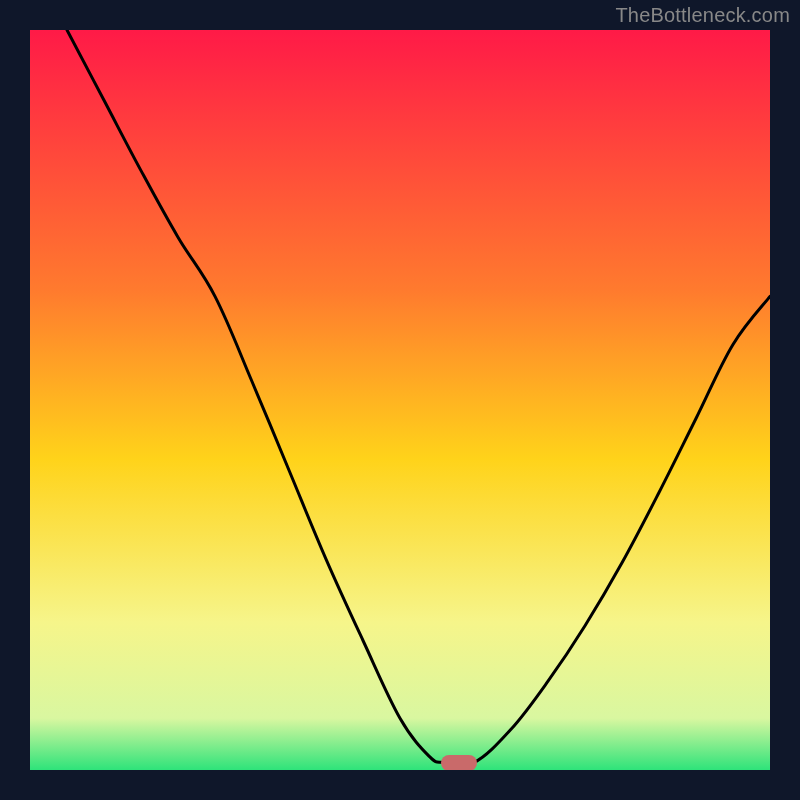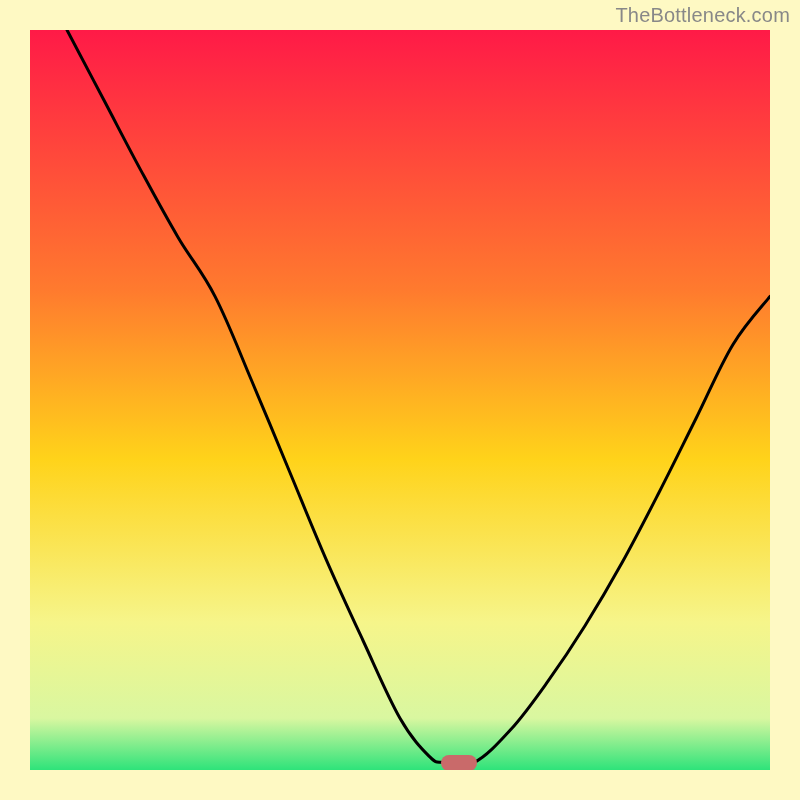--- a/index.html
+++ b/index.html
@@ -8,21 +8,21 @@
     width: 800px;
     height: 800px;
     background: #000;
     overflow: hidden;
     font-family: Arial, Helvetica, sans-serif;
   }
   .frame {
     position: relative;
     width: 800px;
     height: 800px;
-    background: #fef9c3;
+    background: #0f172a;
   }
   .watermark {
     position: absolute;
     top: 4px;
     right: 10px;
     color: #888;
     font-size: 20px;
     font-weight: 500;
     letter-spacing: 0.2px;
     z-index: 10;

